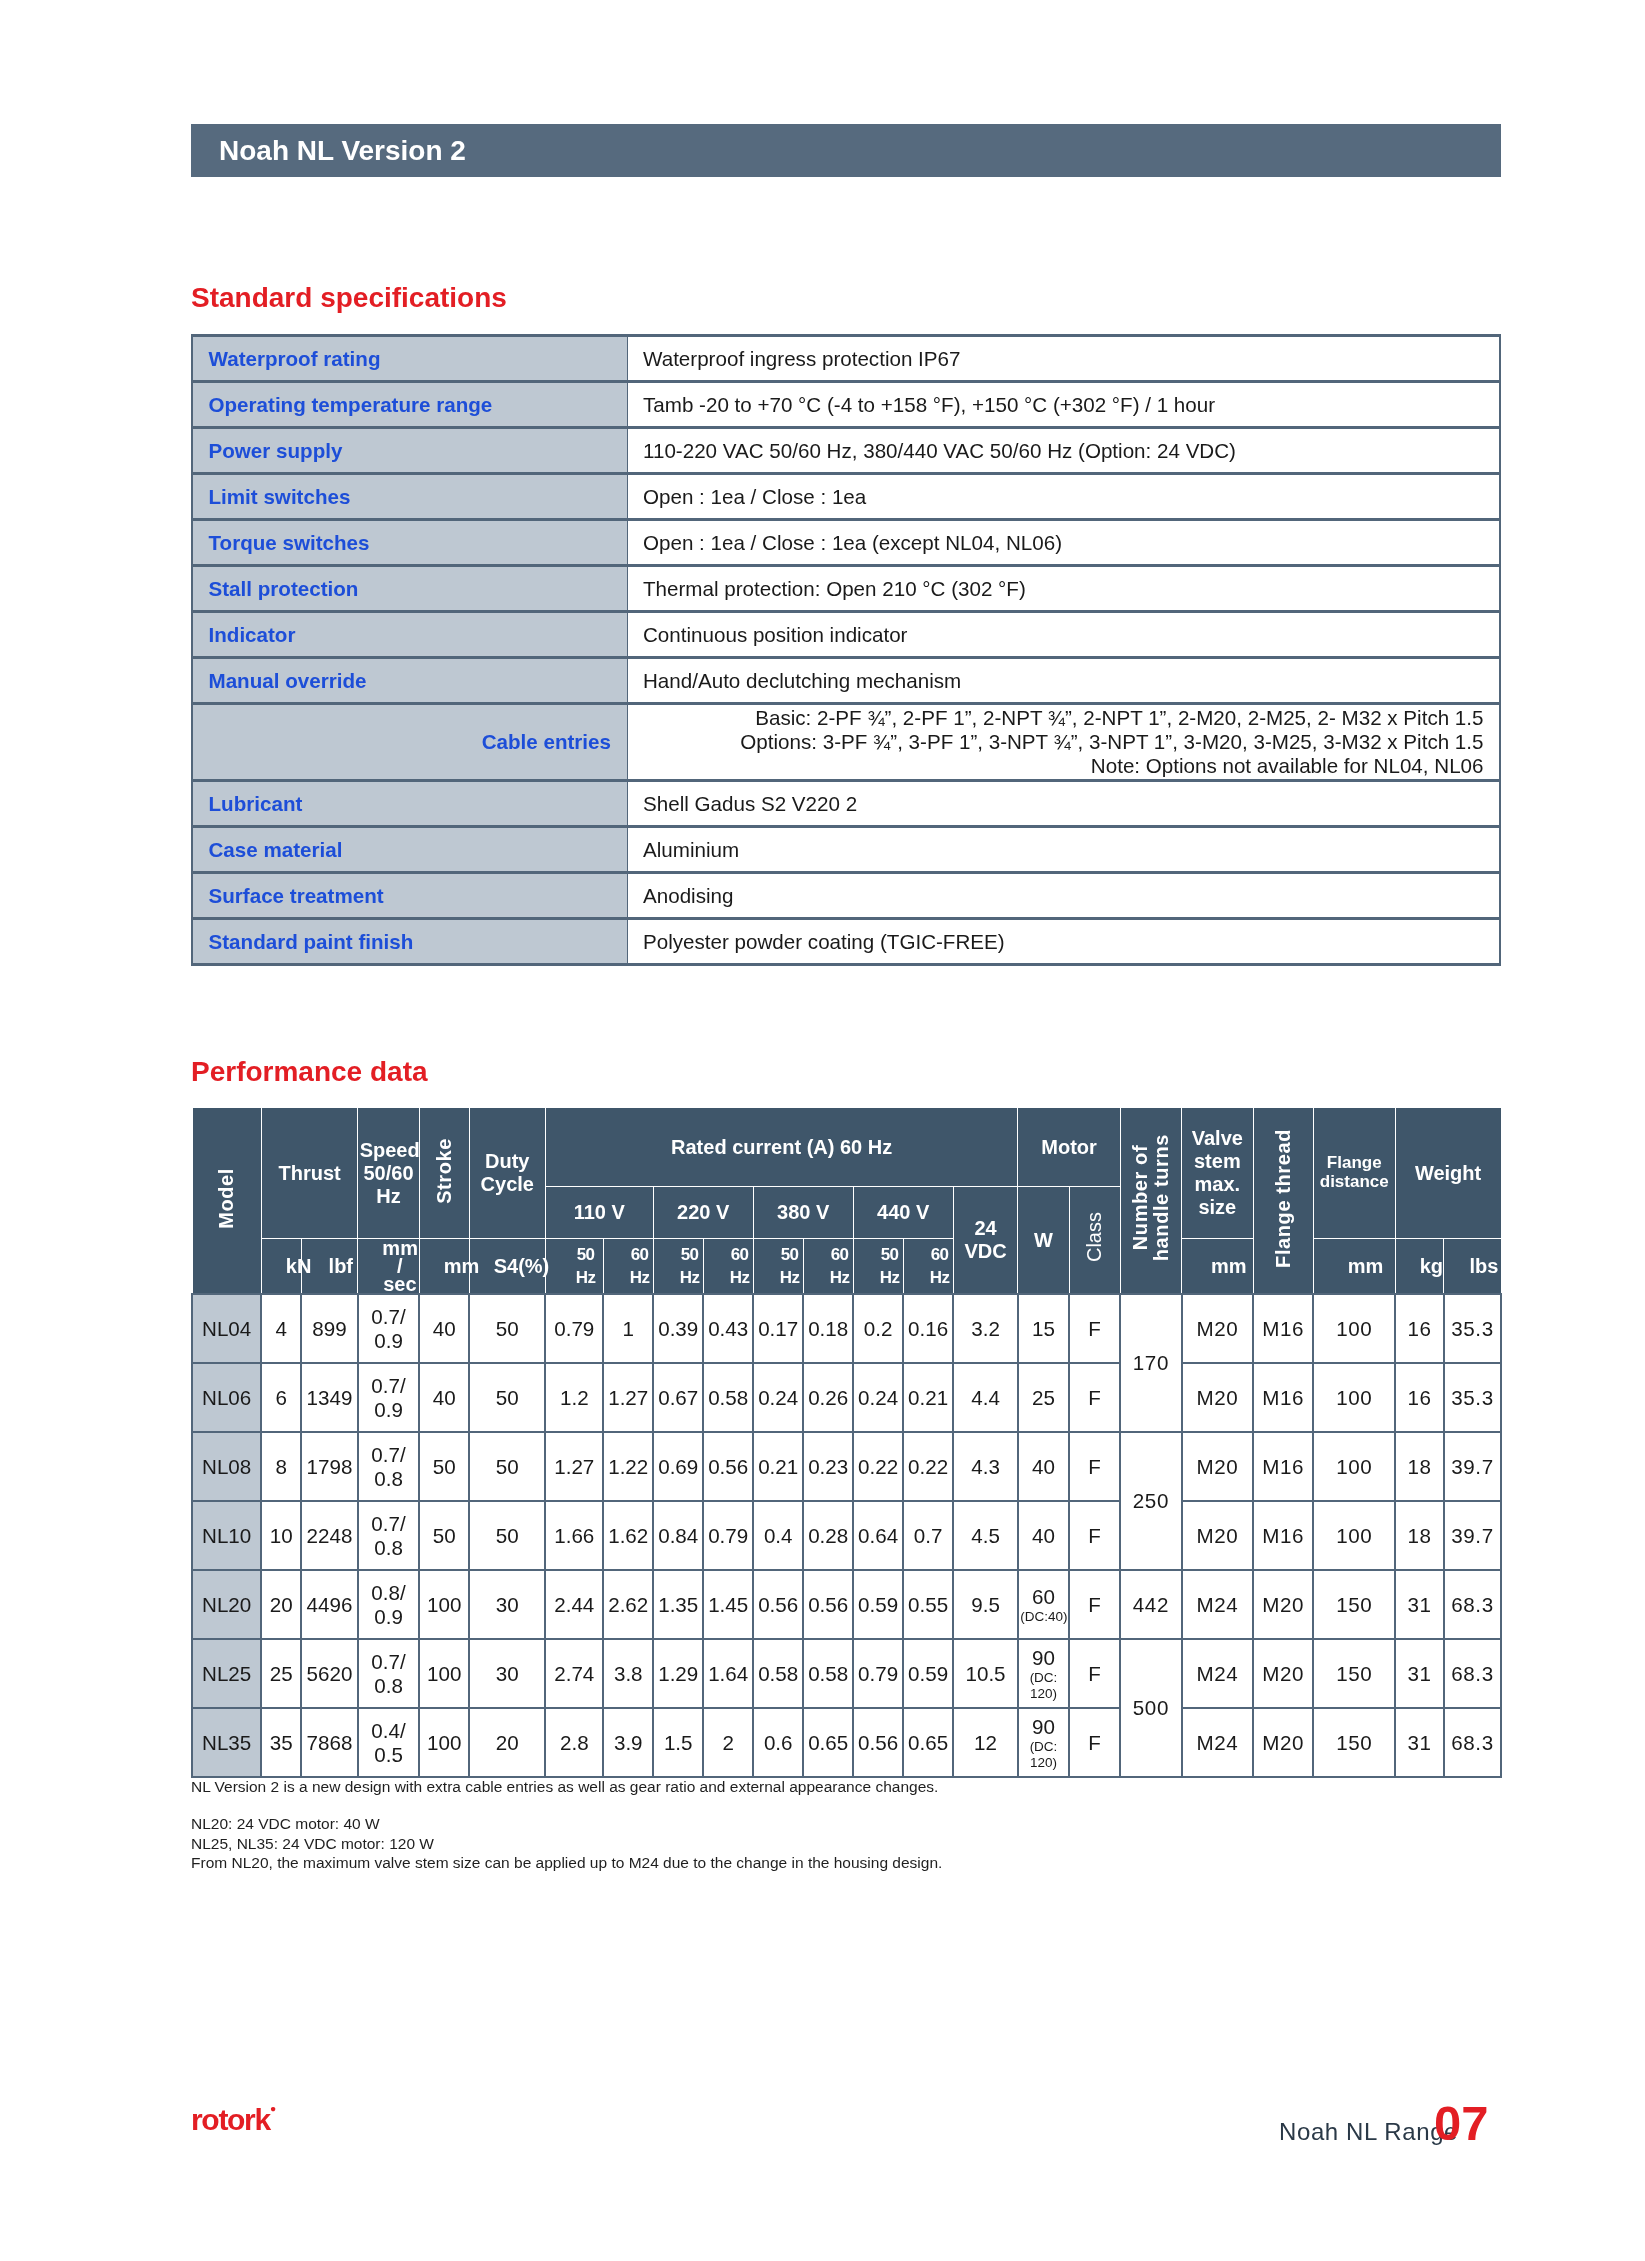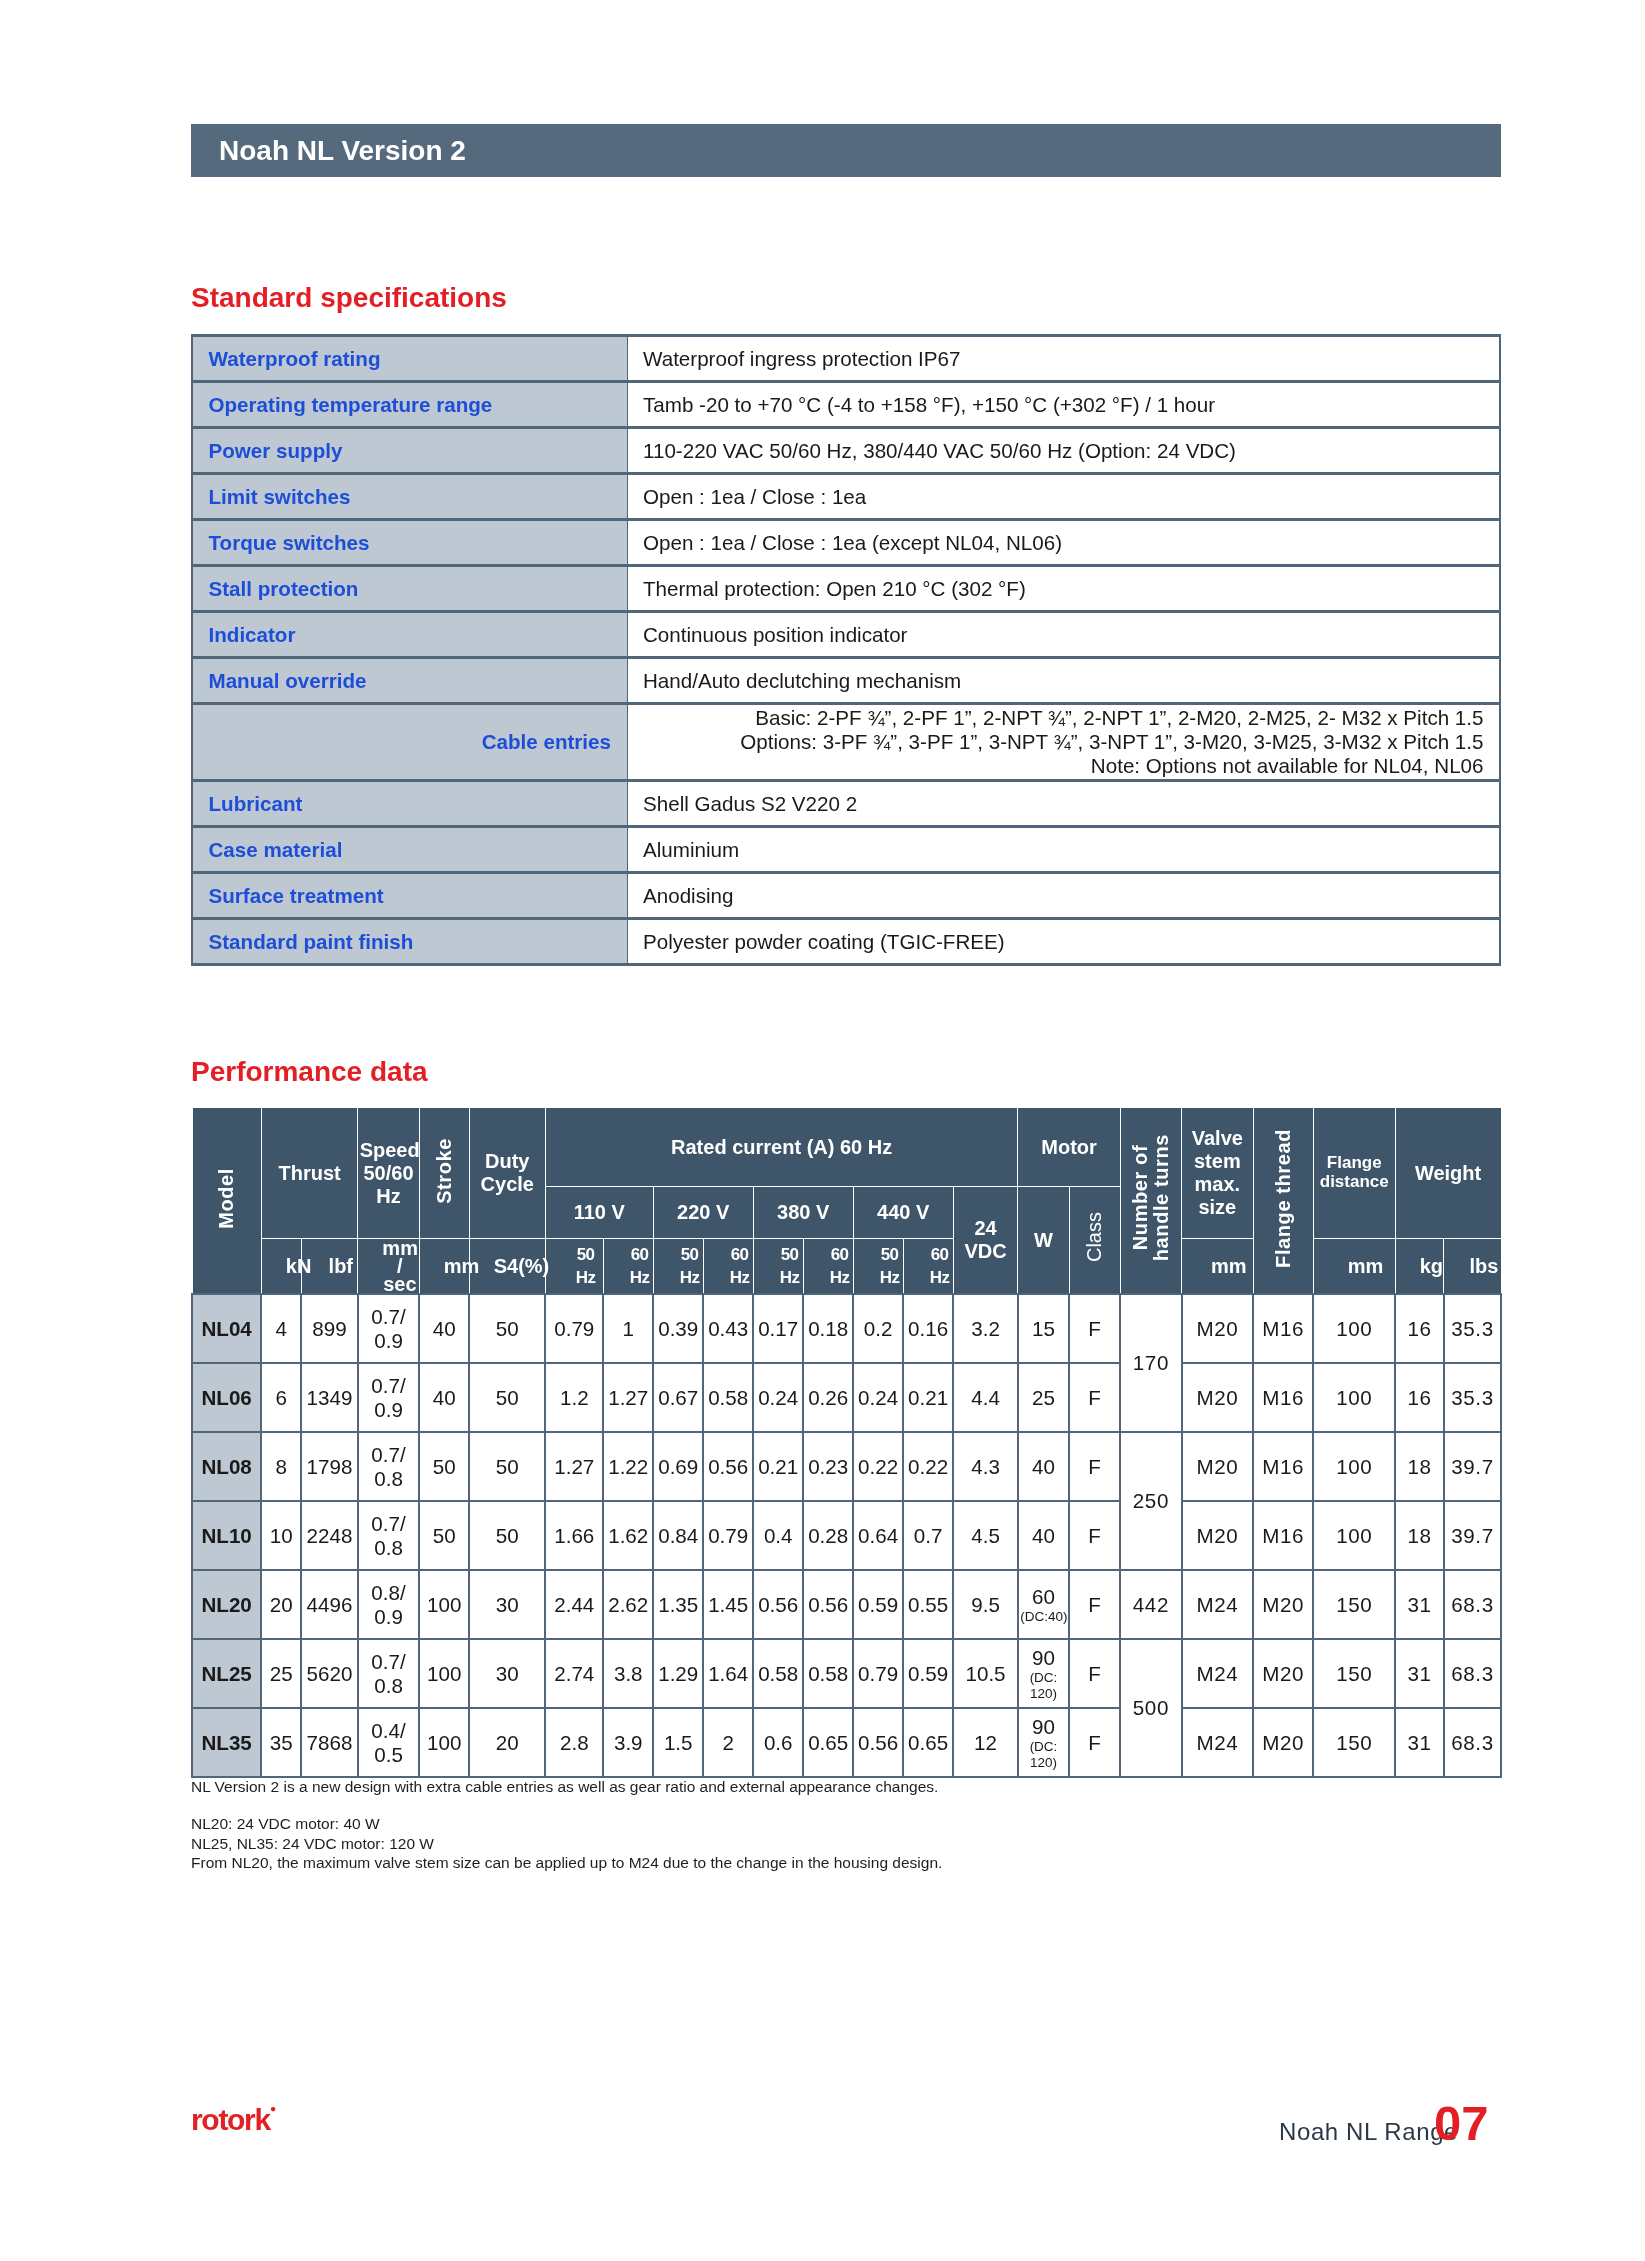--- a/index.html
+++ b/index.html
@@ -51,21 +51,21 @@
   table.perf tr.h1 th { height: 79px; }
   table.perf tr.h2 th { height: 52px; }
   table.perf tr.h3 th { height: 50px; padding-left: 24px; }
   .vert { writing-mode: vertical-rl; transform: rotate(180deg); display: inline-block; white-space: nowrap; }
   .vert2 { writing-mode: vertical-rl; transform: rotate(180deg); display: inline-block; white-space: nowrap; line-height: 20.6px; text-align: center; }
 
   table.perf td {
     border: 2.6px solid #52667a; text-align: center; vertical-align: middle;
     font-size: 20.6px; height: 69px; color: #1a1a1a; padding: 0 1.3px; line-height: 24px;
   }
-  table.perf td.model { background: #bec8d2; font-weight: bold; }
+  table.perf td.model { background: #bec8d2; font-weight: normal; }
   .small-note { display: block; font-size: 13.5px; line-height: 15.5px; }
   .wide-font { letter-spacing: 0.6px; }
 
   .notes { position: absolute; left: 191px; top: 1777px; font-size: 15.5px; color: #1f1f1f; line-height: 19.3px; }
   .notes .gap { height: 18px; }
 
   .logo {
     position: absolute; left: 191px; top: 2103px; font-size: 30px; font-weight: bold;
     color: #e31e24; letter-spacing: -1.3px;
   }

